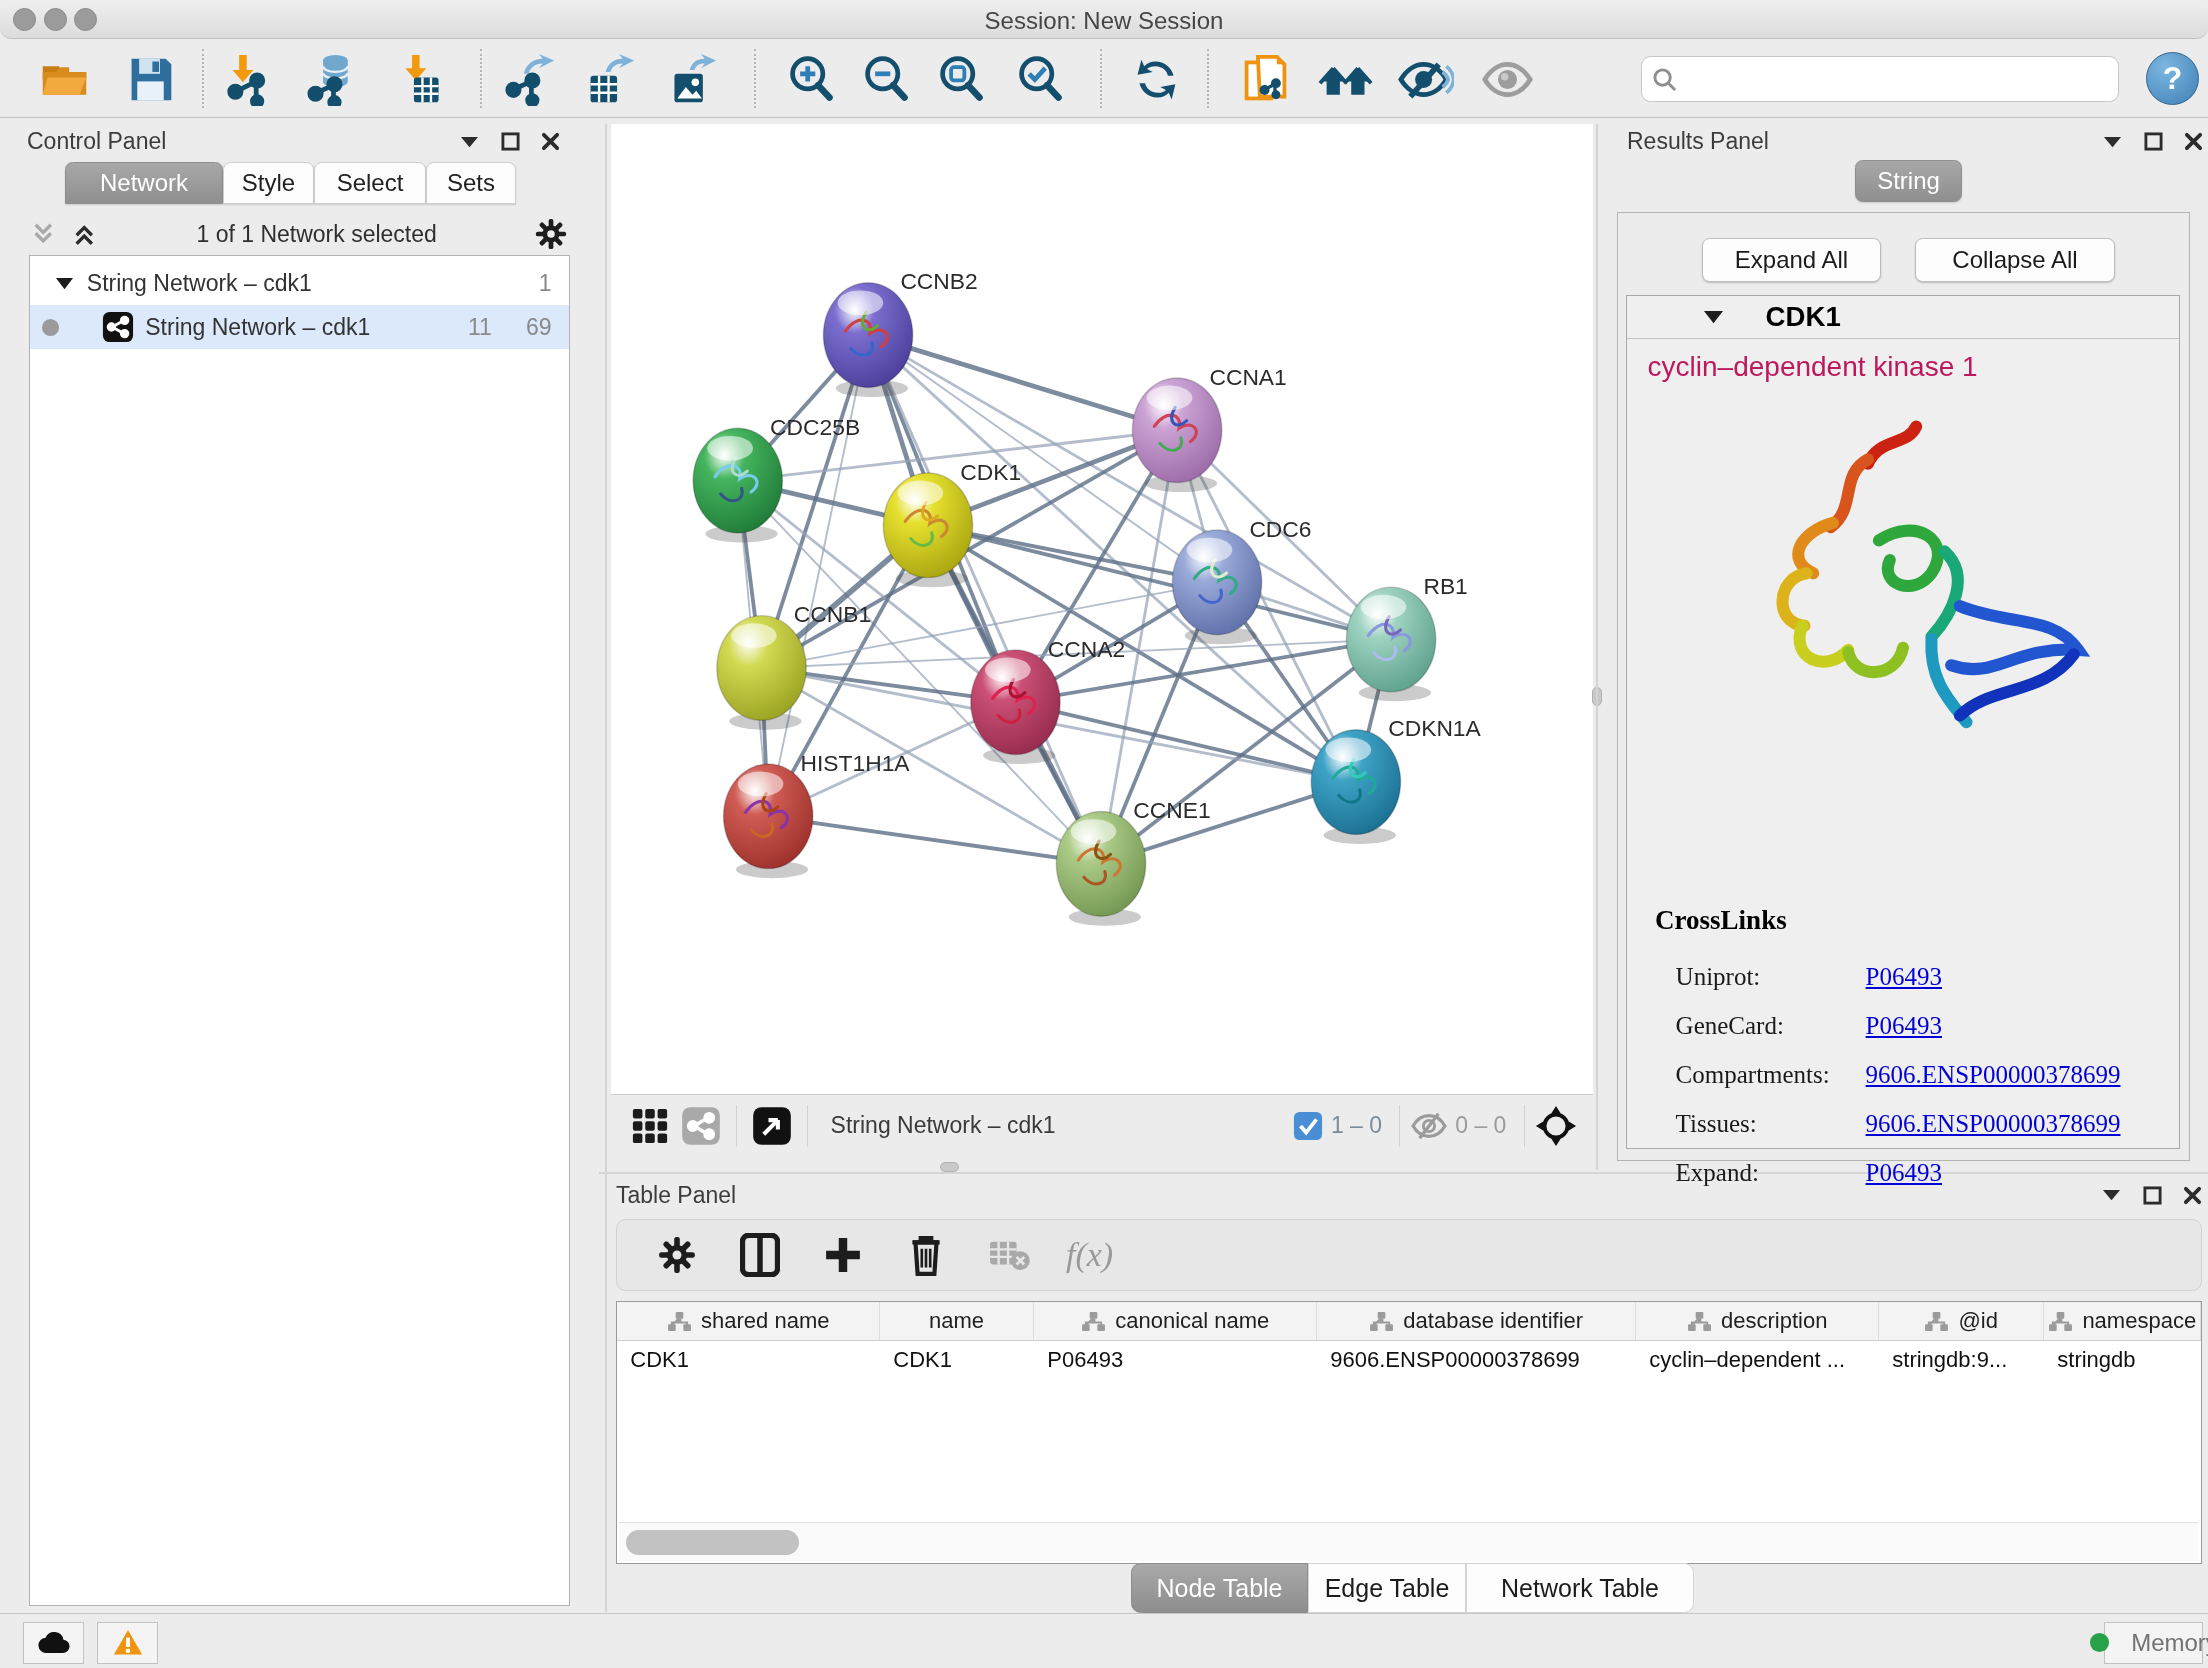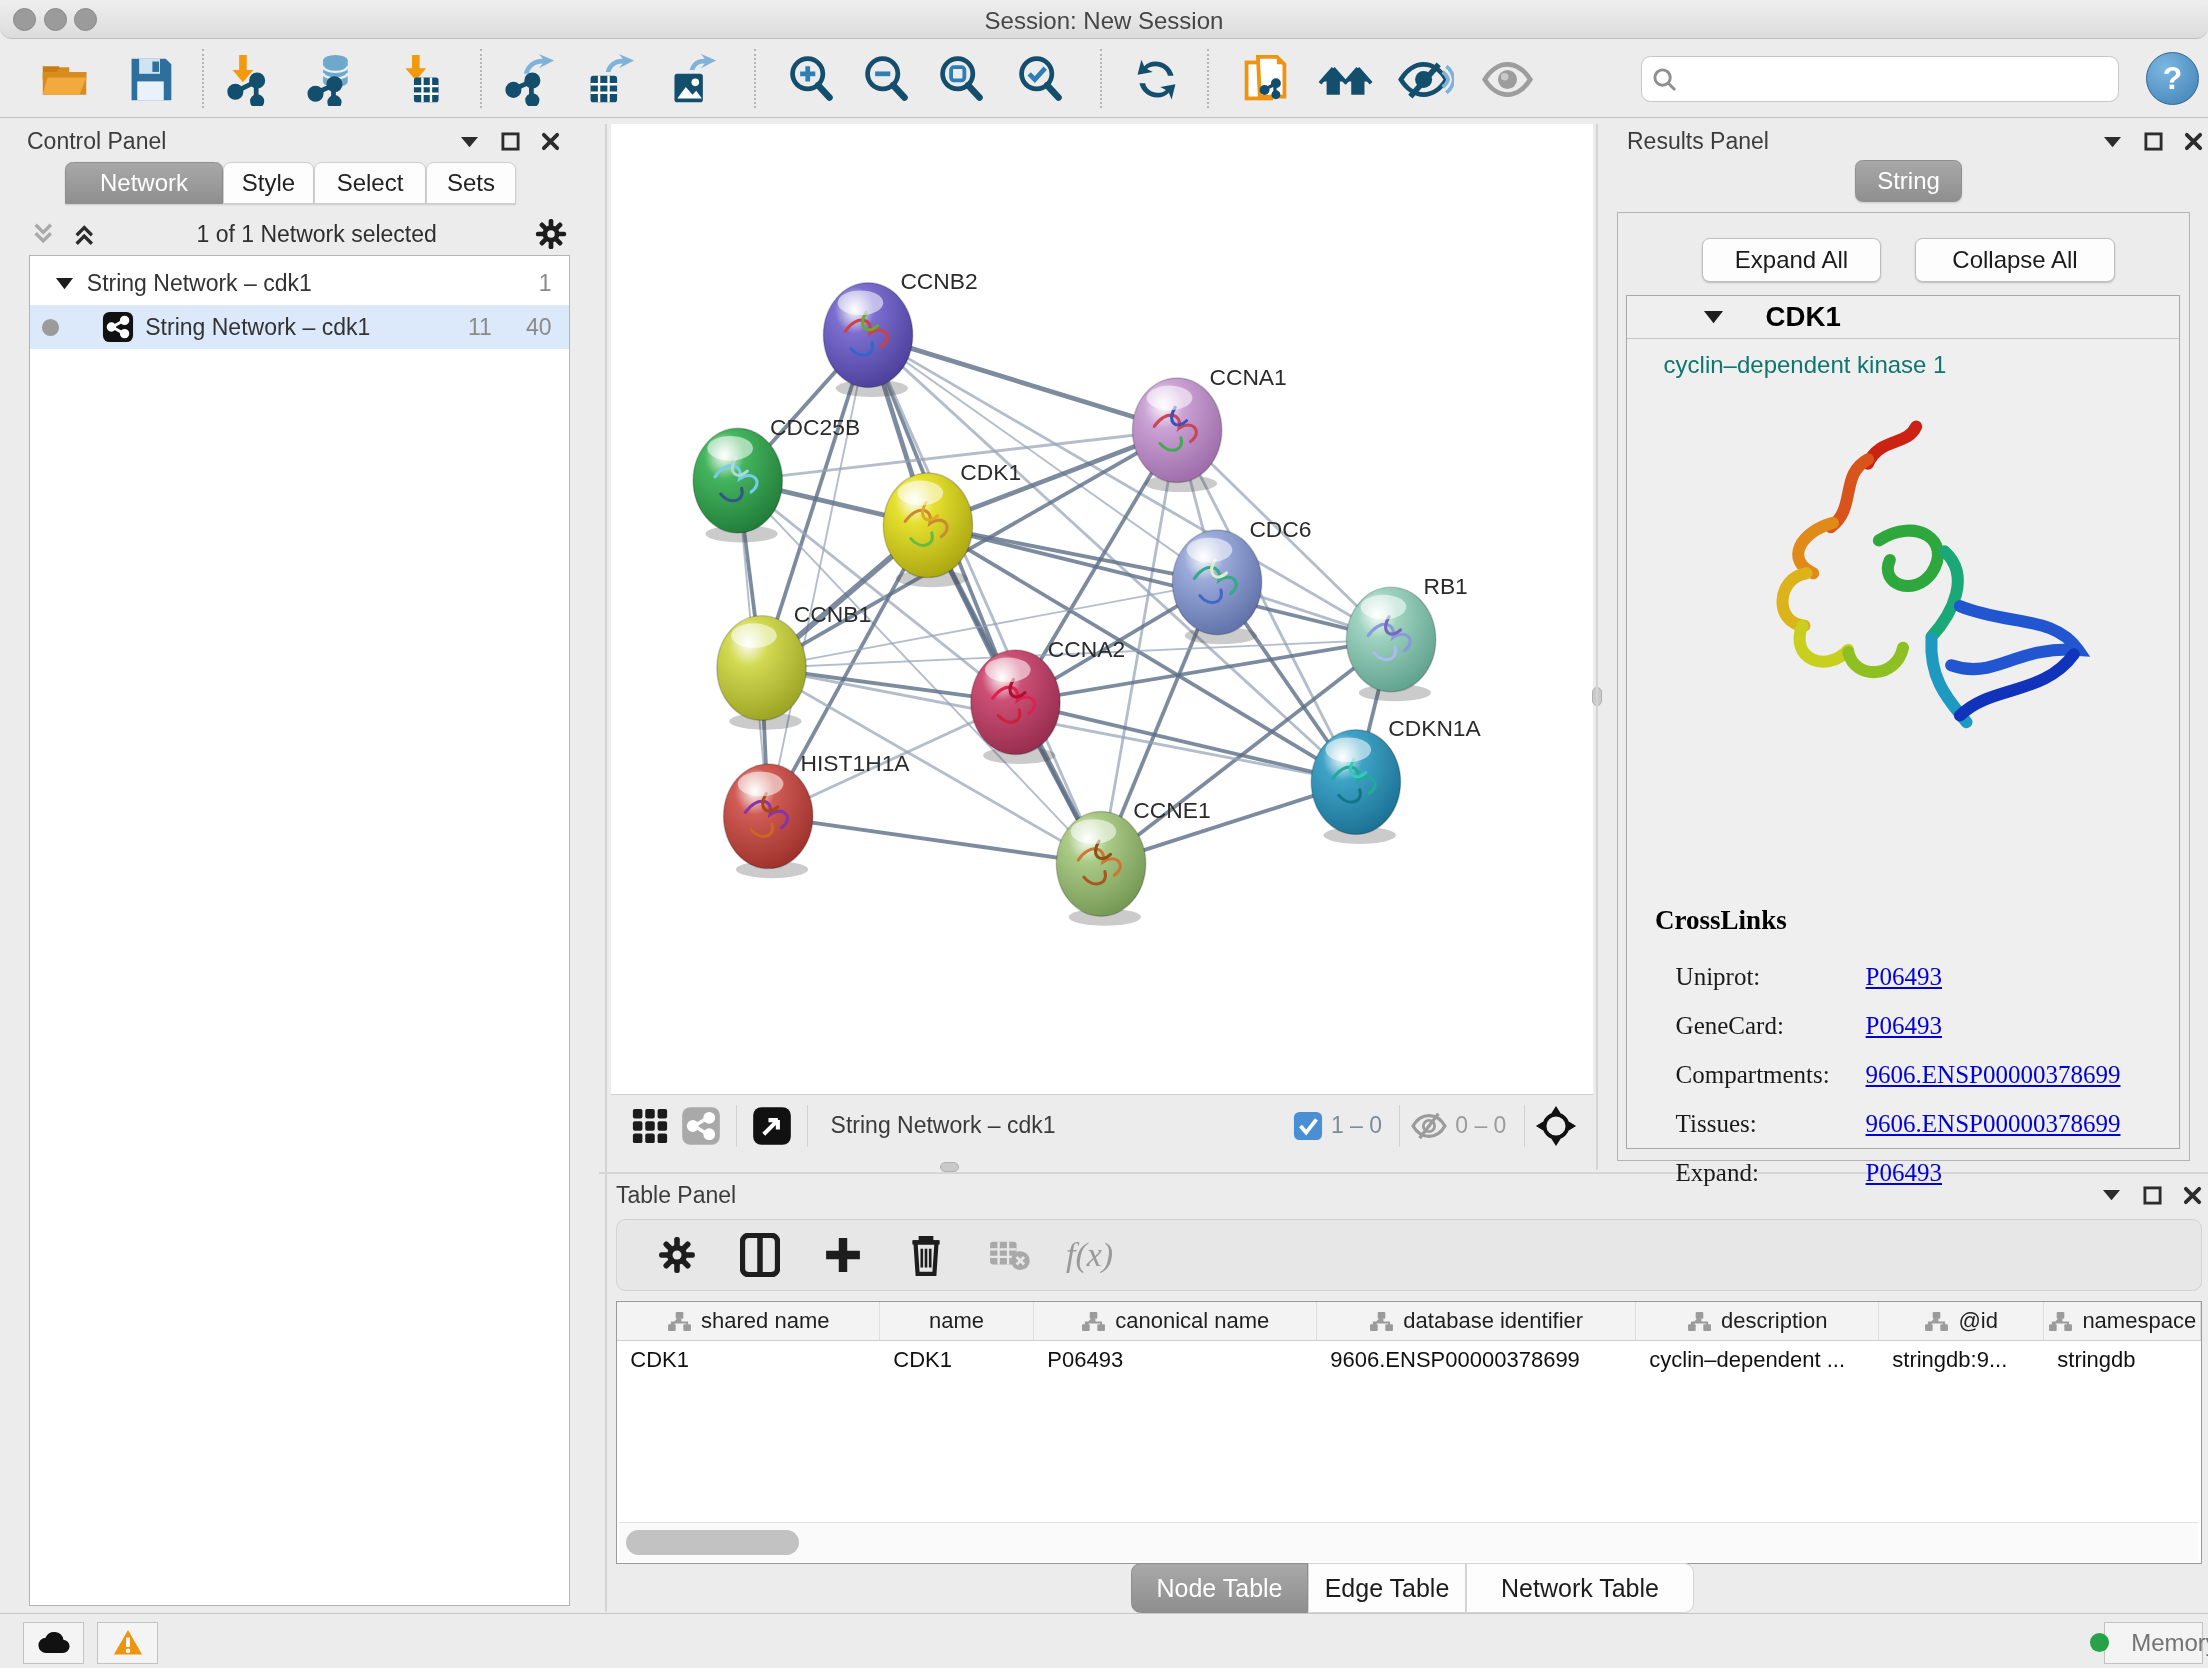--- a/index.html
+++ b/index.html
@@ -59,21 +59,21 @@
   .rp{left:1602px;top:124px;width:607px;height:1048px;text-decoration:underline;}
   .rp-box{position:absolute;left:15px;top:88px;width:571px;height:947px;
     background:#ececec;border:1.9px solid #b3b3b3;}
   .rp-btn{position:absolute;top:25px;height:42px;background:#fdfdfd;border:1px solid #bdbdbd;
     border-radius:7.6px;font-size:24px;color:#1b1b1b;display:flex;align-items:center;
     justify-content:center;cursor:pointer;box-shadow:0 1px 1.9px rgba(0,0,0,.2);}
   .rp-inner{position:absolute;left:7.6px;top:82px;width:552px;height:852px;
     background:#efefef;border:1px solid #a9a9a9;}
   .cdk1-row{position:absolute;left:0;top:0;width:100%;height:42px;display:flex;
     align-items:center;border-bottom:1px solid #c4c4c4;}
-  .rp-desc{position:absolute;left:21px;top:55px;font-size:24px;color:#0f766e;margin-left:16px;}
+  .rp-desc{position:absolute;left:21px;top:55px;font-size:28px;color:#be185d;}
   .serif{font-family:"Liberation Serif",serif;}
   .cl-heading{position:absolute;left:28.5px;top:609px;font-size:27px;font-weight:bold;color:#000;}
   .cl-rows{position:absolute;left:49px;top:656px;width:485px;}
   .cl-row{display:flex;height:49px;align-items:center;font-size:25px;}
   .cl-label{width:190px;color:#1a1a1a;}
   .cl-link{color:#0000d6;text-decoration:underline;cursor:pointer;}
 
   
   .tp-header{left:616px;top:1179px;width:1586px;height:32px;display:flex;align-items:center;}
   .tp-toolbar{left:616px;top:1219px;width:1586px;height:72px;background:#e7e7e7;
@@ -409,21 +409,21 @@
               <path d="M11 17l12-7M11 17l12 7" fill="none"></path>
               <circle cx="10" cy="17" r="3.5"></circle>
               <circle cx="24" cy="10" r="3.5"></circle>
               <circle cx="24" cy="24" r="3.5"></circle>
             </g>
           </svg>
       </span>
       <span>String Network – cdk1</span>
       <span style="flex:1"></span>
       <span class="count" style="margin-right:34px">11</span>
-      <span class="count" style="margin-right:17px">40</span>
+      <span class="count" style="margin-right:17px">69</span>
     </div>
   </div>
 
   <div class="abs canvas">
     <svg id="net-svg" width="982" height="970" viewBox="0 0 1032 1020">
         <defs>
           <radialGradient id="grad-CCNB2" cx="35%" cy="26%" r="80%">
             <stop offset="0%" stop-color="#ffffff"></stop>
             <stop offset="28%" stop-color="#7b6ed0"></stop>
             <stop offset="100%" stop-color="#4a3e99"></stop>

